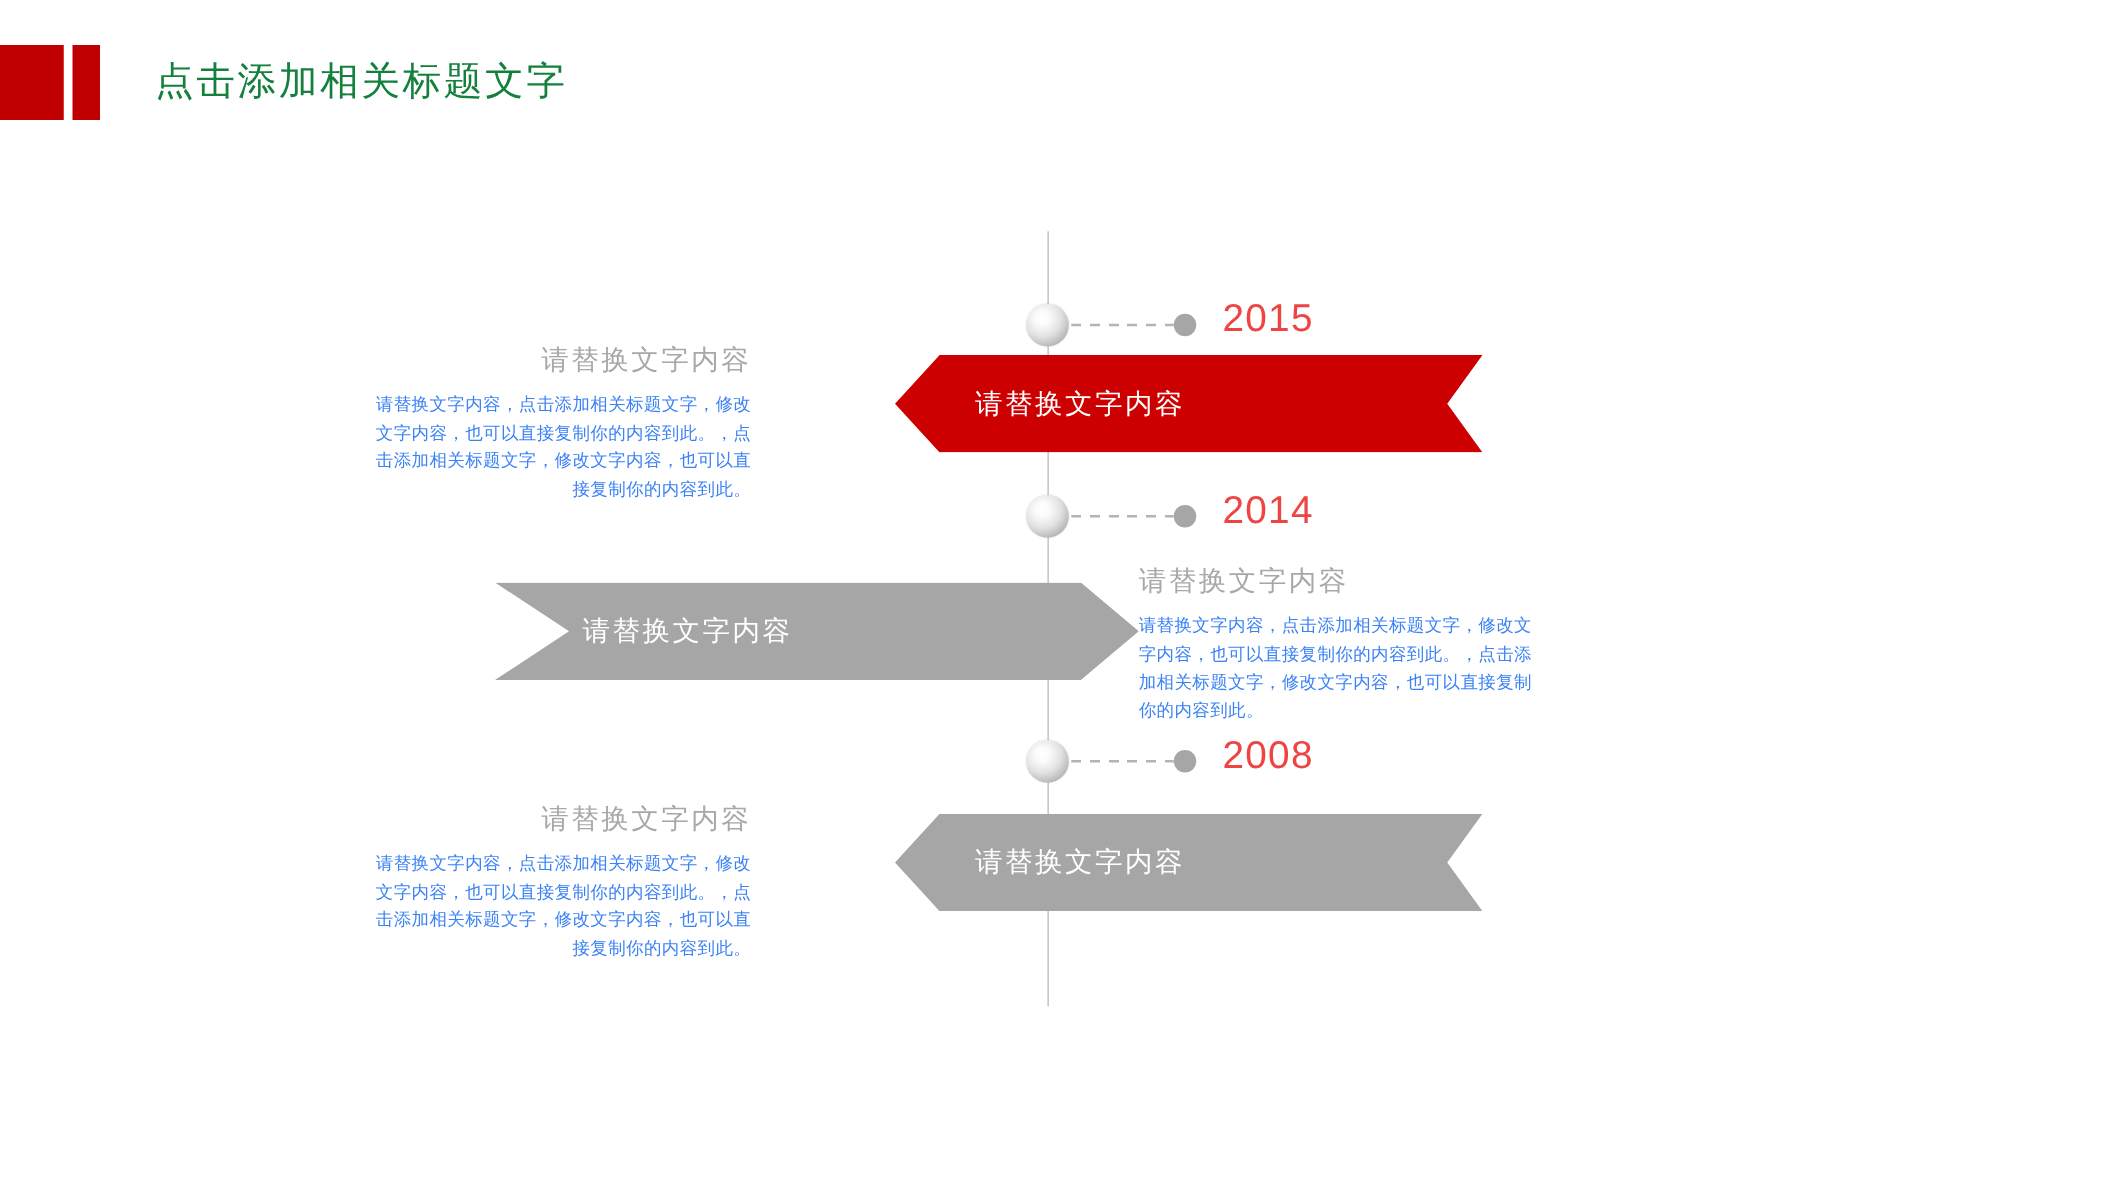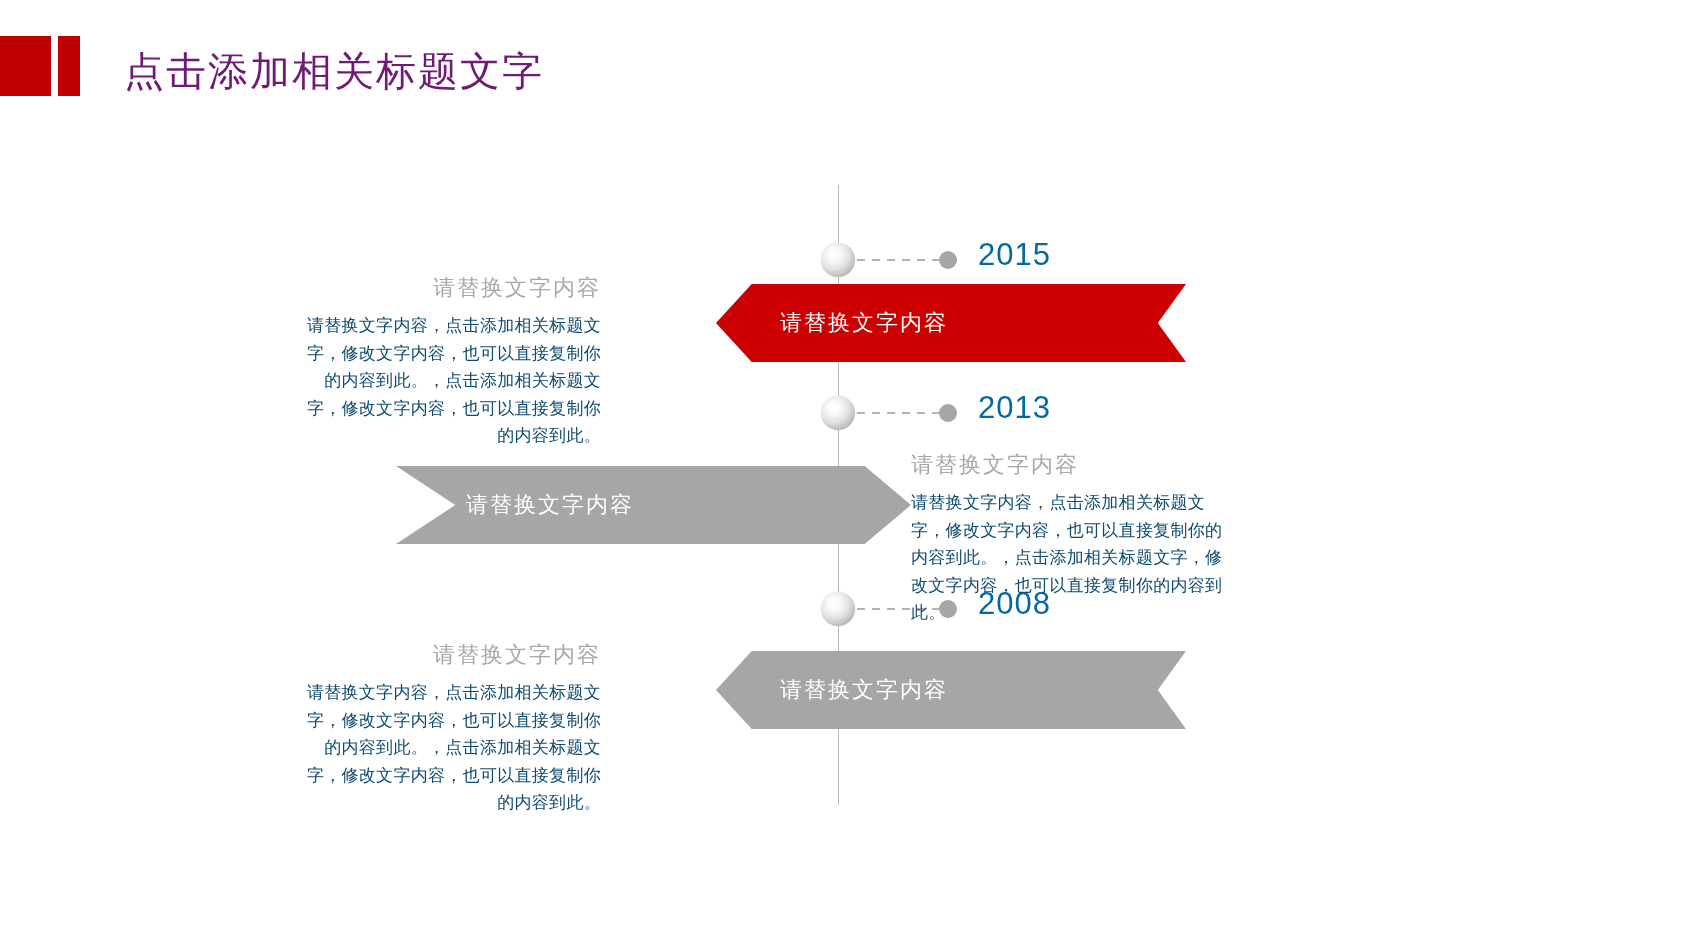--- a/index.html
+++ b/index.html
@@ -32,23 +32,23 @@
   }
   .header-mark .bar-b {
     position: absolute; left: 58px; top: 0;
     width: 22px; height: 60px;
     background: #c00000;
   }
   .header-title {
     position: absolute;
     left: 124px;
     top: 44px;
-    font-size: 40px;
+    font-size: 31px;
     letter-spacing: 2px;
-    color: #701a75;
+    color: #15803d;
     white-space: nowrap;
   }
 
   
   .spine {
     position: absolute;
     left: 838px;
     top: 185px;
     width: 1px;
     height: 620px;
@@ -76,21 +76,21 @@
     left: 118px; top: 8px;
     width: 18px; height: 18px;
     border-radius: 50%;
     background: #a6a6a6;
   }
   .node .year {
     position: absolute;
     left: 157px;
     top: -6px;
     font-size: 31px;
-    color: #0369a1;
+    color: #ef4444;
     letter-spacing: 1px;
     white-space: nowrap;
   }
 
   
   .banner {
     position: absolute;
     display: flex;
     align-items: center;
     height: 78px;
@@ -117,23 +117,23 @@
   
   .textblock { position: absolute; }
   .textblock .tb-head {
     font-size: 22px;
     color: #a8a8a8;
     letter-spacing: 2px;
     margin-bottom: 9px;
     white-space: nowrap;
   }
   .textblock .tb-body {
-    font-size: 17px;
+    font-size: 14px;
     line-height: 1.62;
-    color: #0c4a6e;
+    color: #3b82f6;
     letter-spacing: 0.3px;
   }
   .textblock.align-right { text-align: right; }
   .textblock.align-left  { text-align: left; }
 </style>
 </head>
 <body>
 
 <div class="slide">
 
@@ -149,21 +149,21 @@
     <div class="sphere"></div>
     <div class="dash"></div>
     <div class="dot"></div>
     <div class="year">2015</div>
   </div>
 
   <div class="node" style="left:821px; top:396px;">
     <div class="sphere"></div>
     <div class="dash"></div>
     <div class="dot"></div>
-    <div class="year">2013</div>
+    <div class="year">2014</div>
   </div>
 
   <div class="node" style="left:821px; top:592px;">
     <div class="sphere"></div>
     <div class="dash"></div>
     <div class="dot"></div>
     <div class="year">2008</div>
   </div>
 
   <div class="banner red shape-pointL-notchR" style="left:716px; top:284px; width:470px; padding-left:64px;">

